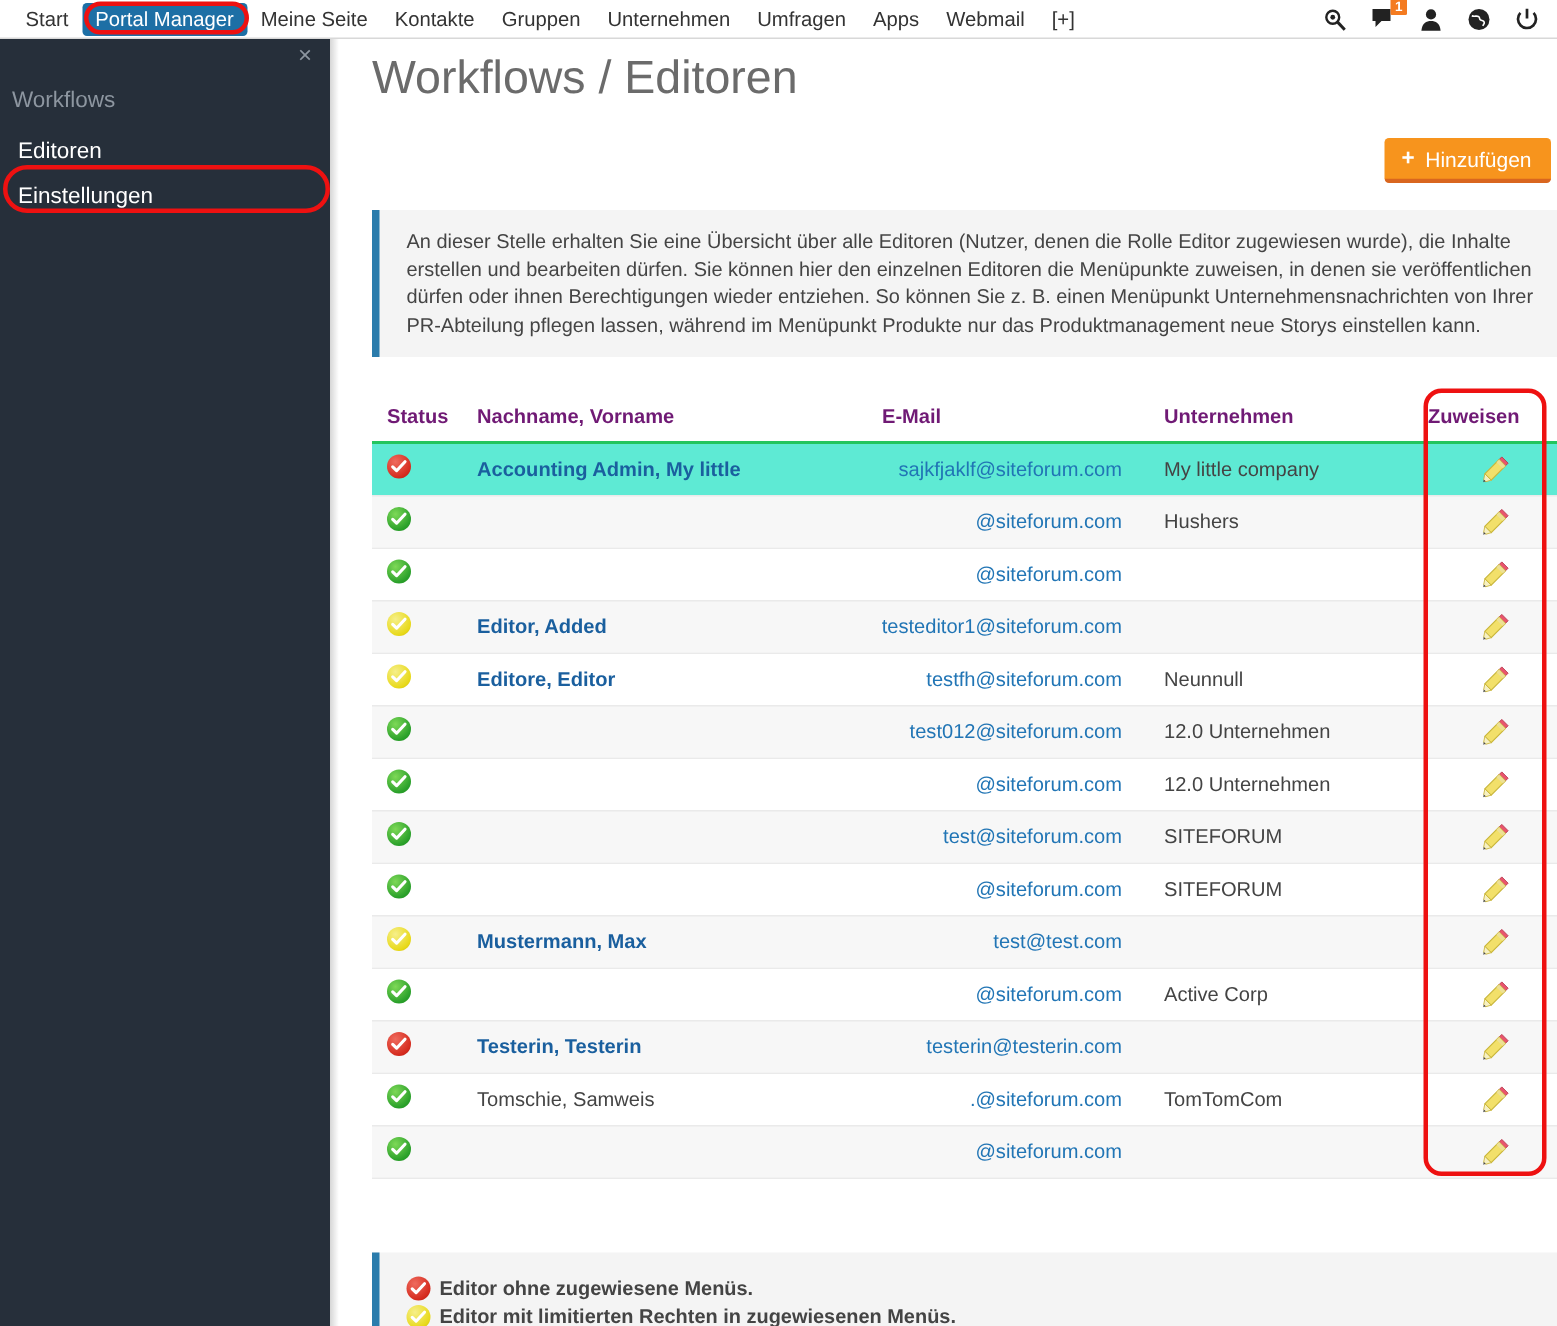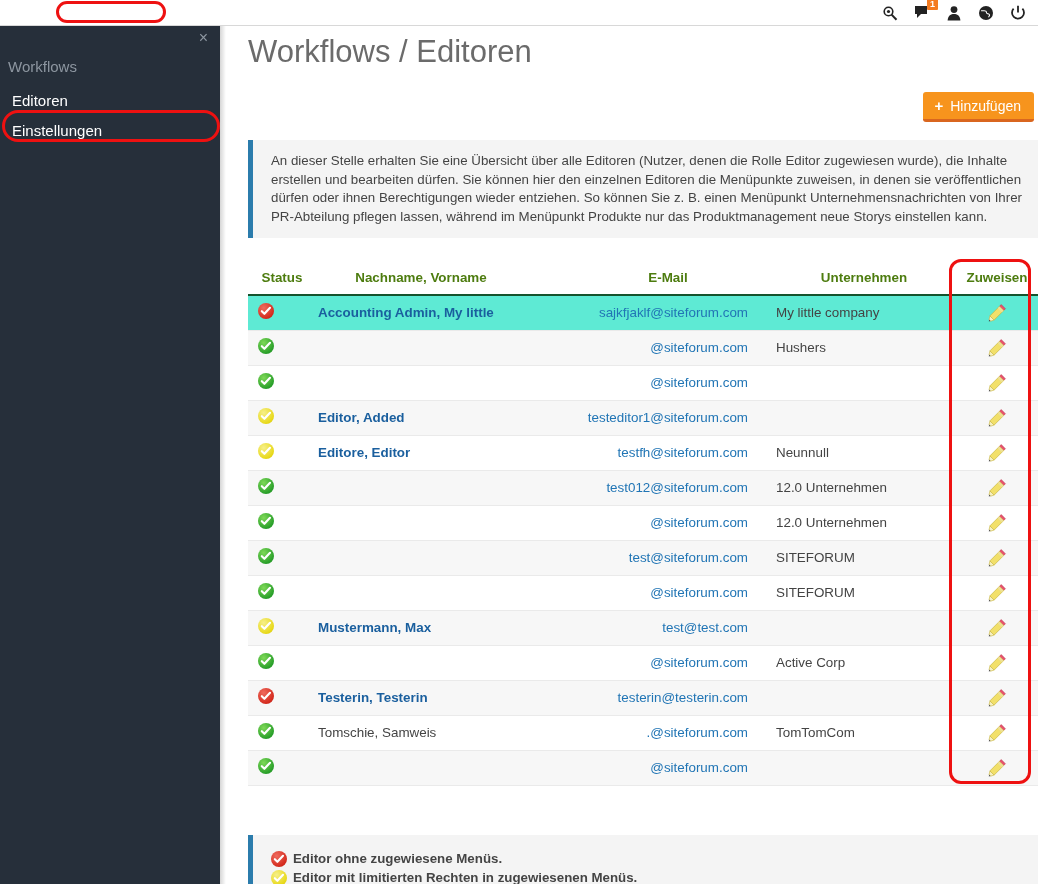--- a/index.html
+++ b/index.html
@@ -112,23 +112,23 @@
     font-size: 13.3px; color: #444444; line-height: 19px; font-weight: bold;
   }
 
   
   #table-wrap {
     position: absolute; left: 18px; top: 236px;
     width: 794px;
   }
   table#editors { border-collapse: collapse; width: 794px; font-size: 13.4px; }
   table#editors th {
-    text-align: center; font-weight: bold; color: #4d7c0f;
+    text-align: left; font-weight: bold; color: #701a75;
     font-size: 13.4px; padding: 8px 0 9px 0;
-    border-bottom: 2px solid #14532d;
+    border-bottom: 2px solid #22c55e;
     background: #ffffff;
   }
   table#editors td {
     padding: 0; height: 35px; color: #444444;
     border-bottom: 1px solid #eaeaea;
     vertical-align: middle;
   }
   tr.r-odd td { background: #ffffff; }
   tr.r-even td { background: #f7f7f7; }
   tr.r-hl td { background: #5eead4; }
@@ -167,20 +167,32 @@
   #annot-nav    { left: 56px; top: 1px; width: 110px; height: 22px; border-radius: 11px; }
   #annot-side   { left: 2px; top: 110px; width: 218px; height: 32px; border-radius: 18px; }
   #annot-col    { left: 949px; top: 259px; width: 82px; height: 525px; border-radius: 12px; }
 </style>
 </head>
 <body>
 
 <div id="root">
 
   <div id="topnav">
+    <div id="topnav-left">
+        <div class="nav-item">Start</div>
+        <div class="nav-item active">Portal Manager</div>
+        <div class="nav-item">Meine Seite</div>
+        <div class="nav-item">Kontakte</div>
+        <div class="nav-item">Gruppen</div>
+        <div class="nav-item">Unternehmen</div>
+        <div class="nav-item">Umfragen</div>
+        <div class="nav-item">Apps</div>
+        <div class="nav-item">Webmail</div>
+        <div class="nav-item">[+]</div>
+      </div>
     <div id="topnav-right">
       <span class="topicon">
         <svg width="16" height="16" viewBox="0 0 16 16">
             <circle cx="6.5" cy="6.5" r="4.3" fill="none" stroke="#222" stroke-width="1.6"></circle>
             <line x1="9.6" y1="9.6" x2="14.5" y2="14.8" stroke="#222" stroke-width="2"></line>
             <circle cx="6.5" cy="6.5" r="1.6" fill="#222"></circle>
           </svg>
       </span>
       <span class="topicon">
         <svg width="16" height="15" viewBox="0 0 16 15">

